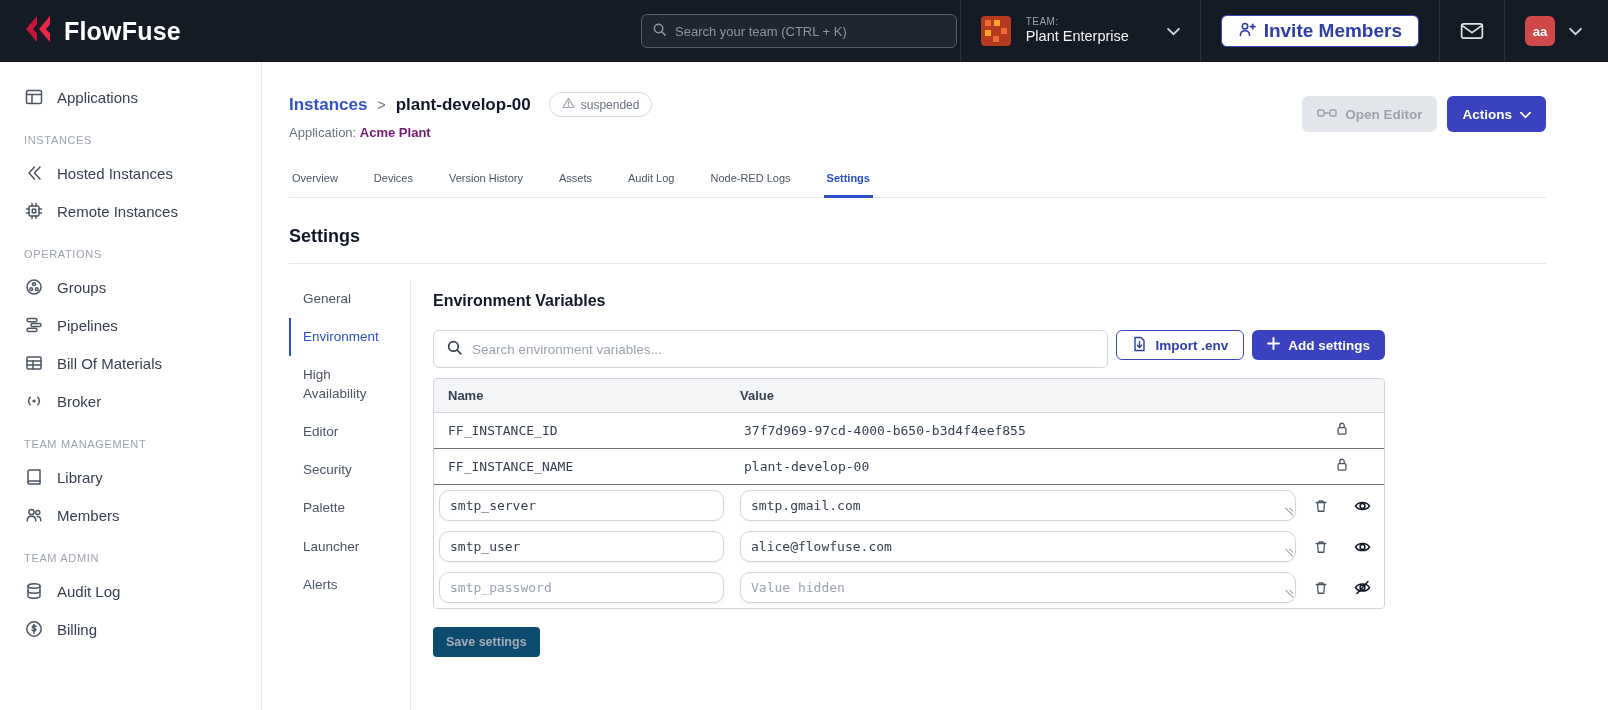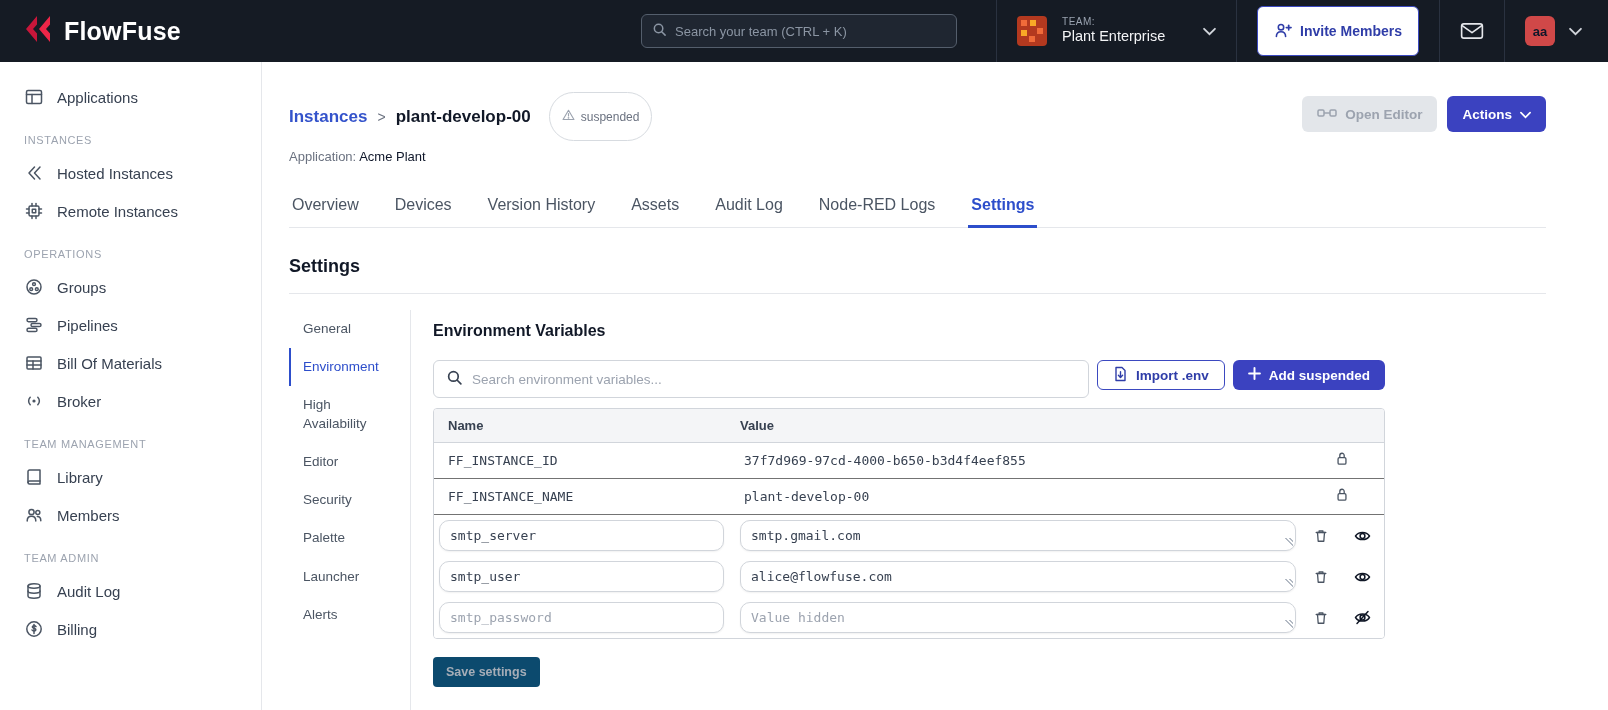--- a/index.html
+++ b/index.html
@@ -17,23 +17,23 @@
   .nav-search input::placeholder { color:#8b95a3; }
   .nav-right { margin-left:auto; display:flex; align-items:stretch; height:100%; }
   .nav-section { display:flex; align-items:center; border-left:1px solid #2a3240; padding:0 20px; }
   .team-select { gap:15px; min-width:240px; cursor:pointer; }
   .team-avatar { width:30px; height:30px; border-radius:4px; flex:none; }
   .team-meta { line-height:1.2; }
   .team-label { font-size:10px; color:#9aa3b0; letter-spacing:.05em; }
   .team-name { font-size:14.5px; color:#f3f4f6; font-weight:500; }
   .team-chev { margin-left:auto; }
   .invite-btn { display:flex; align-items:center; gap:8px; background:#fff; border:1px solid #3b49c0;
-    color:#2f3da8; font-weight:700; font-size:14px; height:50px; padding:4px 16px; border-radius:6px; cursor:pointer; }
+    color:#2f3da8; font-weight:700; font-size:19px; height:32px; padding:4px 16px; border-radius:6px; cursor:pointer; }
   .icon-btn { background:none; border:none; cursor:pointer; display:flex; align-items:center; }
-  .user-avatar { width:30px; height:30px; border-radius:6px; color:#0f172a; font-size:13px; font-weight:600;
+  .user-avatar { width:30px; height:30px; border-radius:6px; color:#ffffff; font-size:13px; font-weight:600;
     display:flex; align-items:center; justify-content:center; }
   .avatar-wrap { gap:14px; padding-right:26px; cursor:pointer; }
 
   
   .body-row { display:flex; flex:1; min-height:0; }
 
   
   .sidebar { width:262px; flex:none; background:#fff; border-right:1px solid #e5e7eb; padding-top:16px; }
   .side-item { display:flex; align-items:center; gap:13px; padding:9px 24px; font-size:15px; color:#374151; cursor:pointer; }
   .side-section { padding:18px 24px 8px; font-size:11px; color:#9ca3af; letter-spacing:.06em; font-weight:500; }
@@ -42,32 +42,32 @@
   .sicon svg { width:20px; height:20px; stroke:#4b5563; fill:none; stroke-width:1.5; stroke-linecap:round; stroke-linejoin:round; }
 
   
   .main { flex:1; min-width:0; padding:30px 62px 0 27px; background:#fff; }
   .page-header { display:flex; justify-content:space-between; align-items:flex-start; }
   .crumb-row { display:flex; align-items:center; gap:10px; font-size:17px; }
   .crumb-link { color:#3453cb; font-weight:600; cursor:pointer; text-decoration:none; }
   .crumb-sep { color:#6b7280; font-size:14px; }
   .crumb-current { color:#111827; font-weight:700; }
   .badge { display:inline-flex; align-items:center; gap:6px; margin-left:8px; border:1px solid #d7dbe0; background:#fff;
-    border-radius:999px; padding:16px 12px; font-size:12px; color:#6b7280; }
+    border-radius:999px; padding:4px 12px; font-size:12px; color:#6b7280; }
   .app-line { margin-top:8px; font-size:13px; color:#6b7280; }
-  .app-link { color:#0f172a; cursor:pointer; }
+  .app-link { color:#701a75; cursor:pointer;font-weight:bold; }
   .header-buttons { display:flex; gap:10px; margin-top:4px; }
   .btn { display:inline-flex; align-items:center; gap:8px; height:36px; padding:0 15px; border-radius:6px;
     font-size:13.5px; font-weight:700; border:none; cursor:pointer; }
   .btn-disabled { background:#e3e6ea; color:#9ca3af; cursor:default;margin-left:7px; }
   .btn-primary { background:#3b42c0; color:#fff; }
   .btn-outline { background:#fff; border:1px solid #3b49c0; color:#2f3da8; }
 
   .tabs { display:flex; gap:30px; margin-top:22px; border-bottom:1px solid #e5e7eb; }
-  .tab { padding:10px 3px 11px; font-size:16px; color:#4b5563; font-weight:500; border-bottom:3px solid transparent;
+  .tab { padding:10px 3px 11px; font-size:11px; color:#4b5563; font-weight:500; border-bottom:3px solid transparent;
     margin-bottom:-1px; cursor:pointer; white-space:nowrap; }
   .tab.active { color:#2d4ecb; border-bottom-color:#2d4ecb; font-weight:600; }
 
   .settings-title { margin-top:28px; font-size:18px; font-weight:700; color:#111827; }
   .rule { border:none; border-top:1px solid #e5e7eb; margin-top:16px; }
 
   .settings-body { display:flex; align-items:stretch; margin-top:16px; min-height:430px; }
   .settings-nav { width:122px; flex:none; border-right:1px solid #e5e7eb; padding-right:8px; }
   .snav-item { padding:10px 6px 10px 12px; font-size:13.5px; color:#4b5563; border-left:2px solid transparent; cursor:pointer; line-height:1.35; }
   .snav-item.active { color:#2d4ecb; border-left-color:#2d4ecb; font-weight:500; }
@@ -415,21 +415,21 @@
               </span>
               <span>Import .env</span>
             </button>
             <button class="btn btn-primary">
               <span>
                 <svg width="13" height="13" viewBox="0 0 12 12" fill="none" stroke="#fff" stroke-width="1.8" stroke-linecap="round">
                   <line x1="6" y1="1" x2="6" y2="11"></line>
                     <line x1="1" y1="6" x2="11" y2="6"></line>
                 </svg>
               </span>
-              <span>Add suspended</span>
+              <span>Add settings</span>
             </button>
           </div>
 
           <div class="env-table">
             <div class="env-thead">
               <div class="env-th name-col">Name</div>
               <div class="env-th value-col">Value</div>
               <div class="actions-col"></div>
             </div>
 

